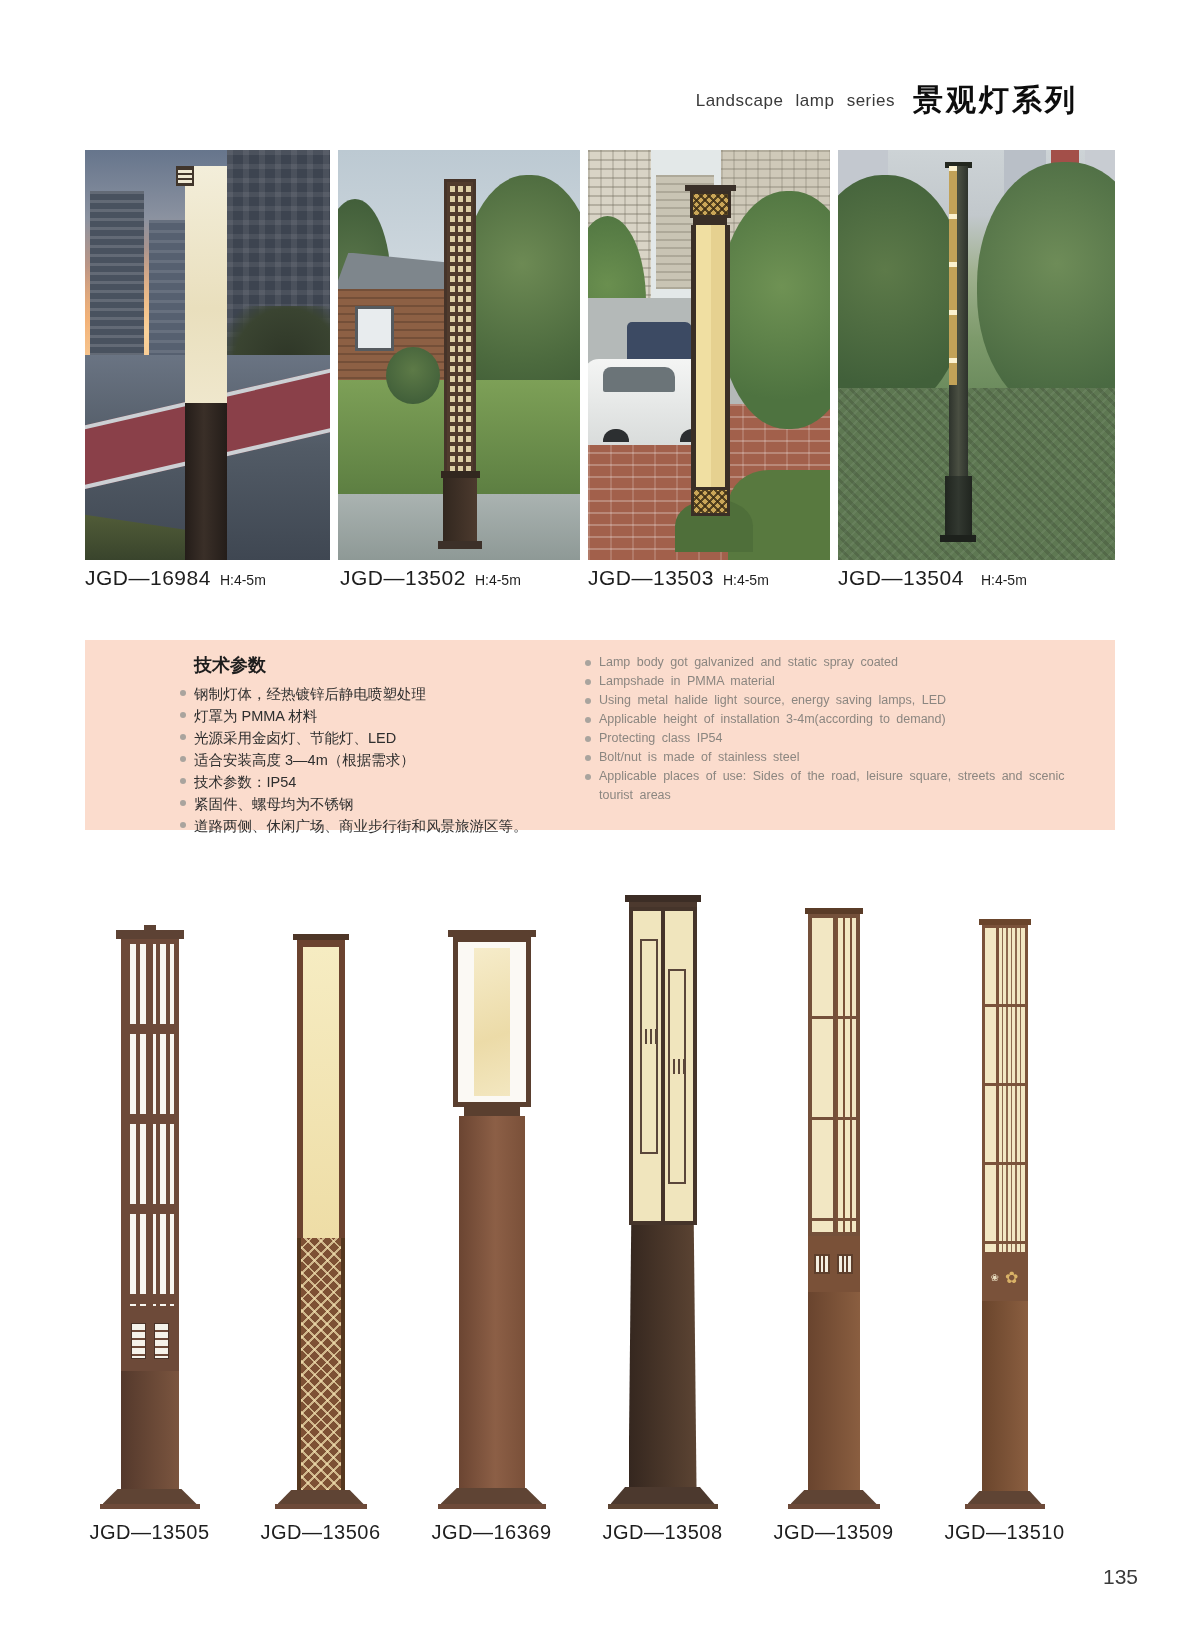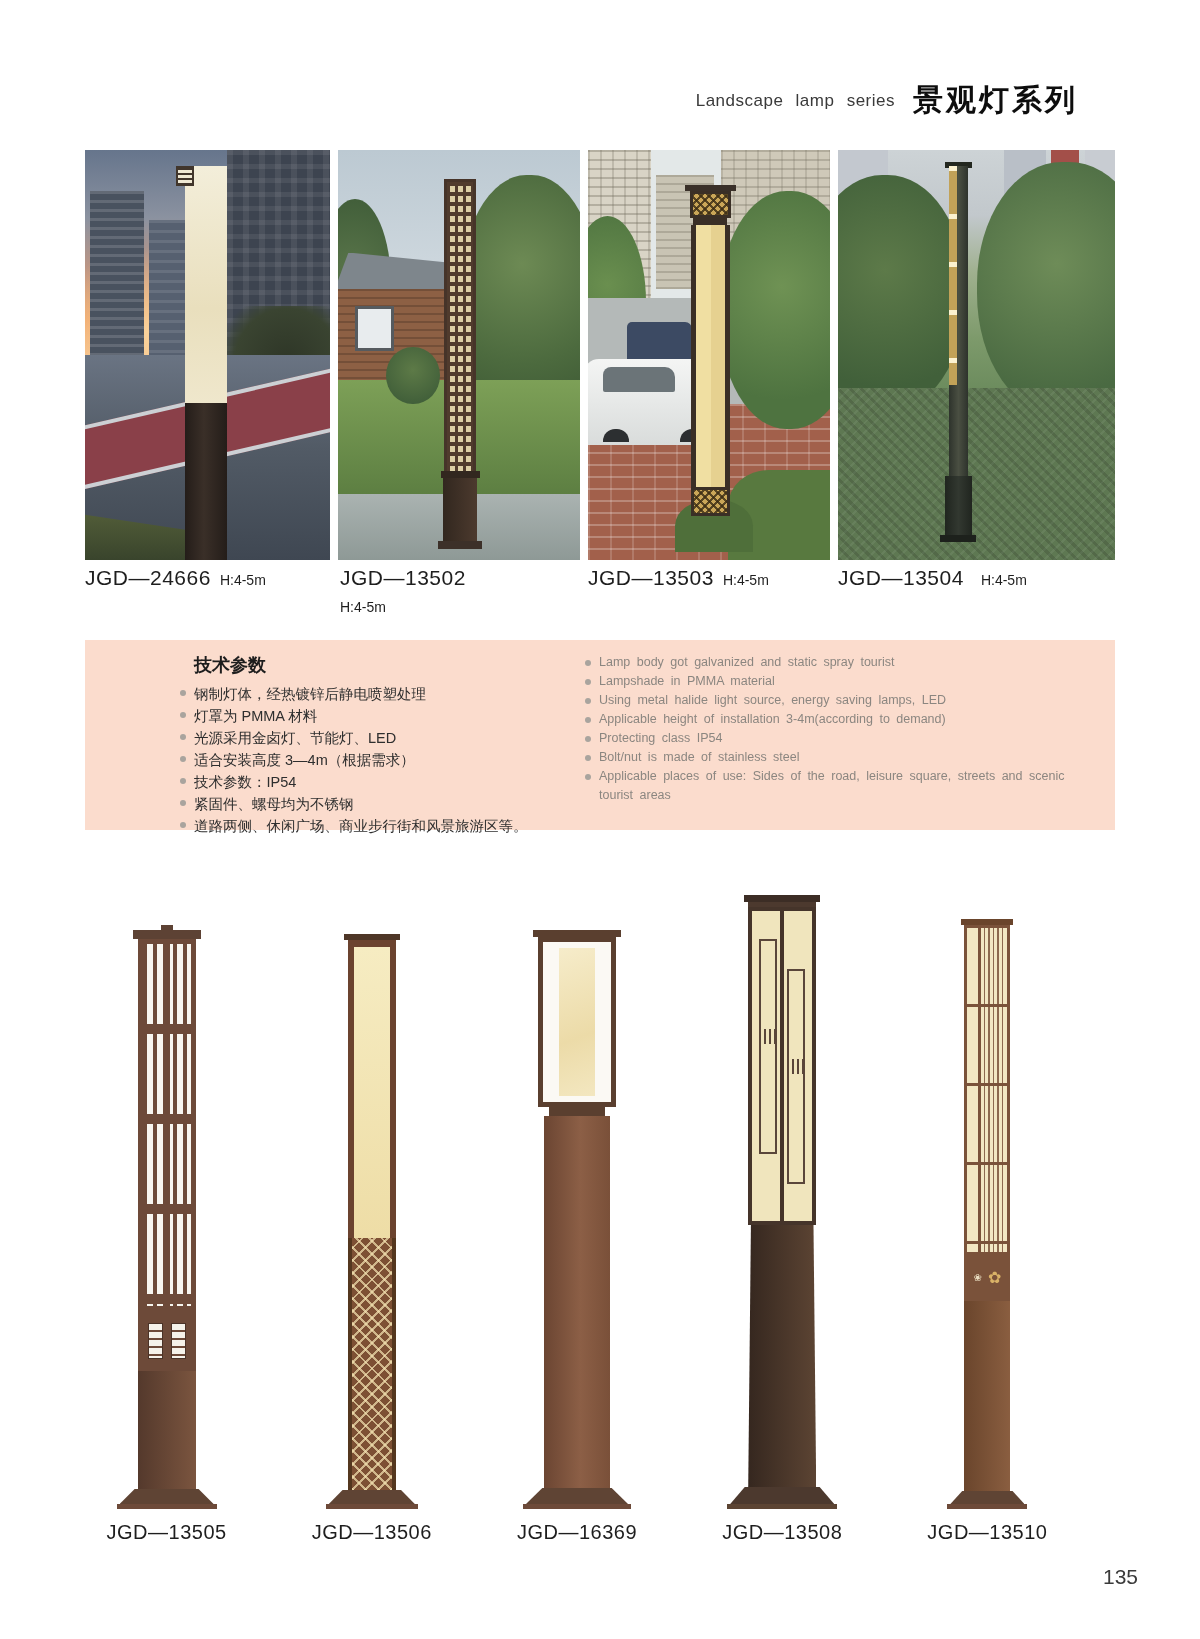--- a/index.html
+++ b/index.html
@@ -110,21 +110,21 @@
   .p4-strip { left:30%; width:40%; top:4%; height:70%; background-color:#c2a258;
     background-image:repeating-linear-gradient(180deg, rgba(255,246,214,.95) 0 5px, transparent 5px 48px); }
   .p4-lamplow { left:38.8%; top:79.5%; width:9.4%; height:15%; background:linear-gradient(90deg,#20251f,#323830 50%,#20251f); }
   .p4-lampbase { left:37%; top:94%; width:13%; height:1.6%; background:#1d211c; }
 
   
   .photo-labels { position:absolute; top:566px; left:85px; width:1030px; height:32px; }
   .plabel { position:absolute; display:flex; align-items:baseline; gap:9px; white-space:nowrap; }
   .plabel .model { font-size:21px; color:#1e1e1e; letter-spacing:.5px; }
   .plabel .hspec { font-size:14px; color:#1e1e1e; }
-  .plabel1 { left:0; } .plabel2 { left:255px;flex-direction:column; } .plabel3 { left:503px; } .plabel4 { left:753px;gap:17px; }
+  .plabel1 { left:0; } .plabel2 { left:255px; } .plabel3 { left:503px; } .plabel4 { left:753px;gap:17px; }
 
   
   .specs { position:absolute; top:640px; left:85px; width:1030px; height:190px; background:#fbdccd; }
   .specs ul { list-style:none; margin:0; padding:0; }
   .specs li { display:flex; align-items:flex-start; gap:8px; }
   .dot { width:6px; height:6px; border-radius:50%; background:#a9a49e; flex:0 0 auto; margin-top:7px; }
   .specs-zh { position:absolute; left:95px; top:13px; width:385px; }
   .specs-zh .spec-title { font-size:18px; font-weight:bold; color:#1d1d1d; margin:0 0 6px 14px; }
   .specs-zh li { font-size:14.5px; color:#2e2e2e; line-height:22px; }
   .specs-en { position:absolute; left:500px; top:13px; width:480px; }
@@ -302,21 +302,21 @@
       <div class="p4-lamp">
         <div class="p4-strip"></div>
       </div>
       <div class="p4-lamplow"></div>
       <div class="p4-lampbase"></div>
     </div>
   </div>
 
   <div class="photo-labels">
     <div class="plabel plabel1">
-      <span class="model">JGD—24666</span>
+      <span class="model">JGD—16984</span>
       <span class="hspec">H:4-5m</span>
     </div>
     <div class="plabel plabel2">
       <span class="model">JGD—13502</span>
       <span class="hspec">H:4-5m</span>
     </div>
     <div class="plabel plabel3">
       <span class="model">JGD—13503</span>
       <span class="hspec">H:4-5m</span>
     </div>
@@ -357,21 +357,21 @@
         <li>
             <span class="dot"></span>
             <span>道路两侧、休闲广场、商业步行街和风景旅游区等。</span>
           </li>
       </ul>
     </div>
     <div class="specs-en">
       <ul>
         <li>
             <span class="dot"></span>
-            <span>Lamp body got galvanized and static spray tourist</span>
+            <span>Lamp body got galvanized and static spray coated</span>
           </li>
         <li>
             <span class="dot"></span>
             <span>Lampshade in PMMA material</span>
           </li>
         <li>
             <span class="dot"></span>
             <span>Using metal halide light source, energy saving lamps, LED</span>
           </li>
         <li>
@@ -448,20 +448,34 @@
           <div class="l8-latA"></div>
           <div class="l8-latB"></div>
         </div>
         <div class="l8-lower"></div>
         <div class="l8-flange"></div>
         <div class="l8-plate"></div>
       </div>
       <div class="rlabel">JGD—13508</div>
     </div>
 
+    <div class="rcell">
+      <div class="lamp">
+        <div class="l9-cap"></div>
+        <div class="l9-top"></div>
+        <div class="l9-band">
+          <div class="l9-emblem"></div>
+          <div class="l9-emblem"></div>
+        </div>
+        <div class="l9-lower"></div>
+        <div class="flange l9-flange"></div>
+        <div class="plate l9-plate"></div>
+      </div>
+      <div class="rlabel">JGD—13509</div>
+    </div>
 
     <div class="rcell">
       <div class="lamp">
         <div class="l10-cap"></div>
         <div class="l10-top"></div>
         <div class="l10-band">
           <span class="l10-flower-sm">❀</span>
           <span class="l10-flower">✿</span>
         </div>
         <div class="l10-lower"></div>

